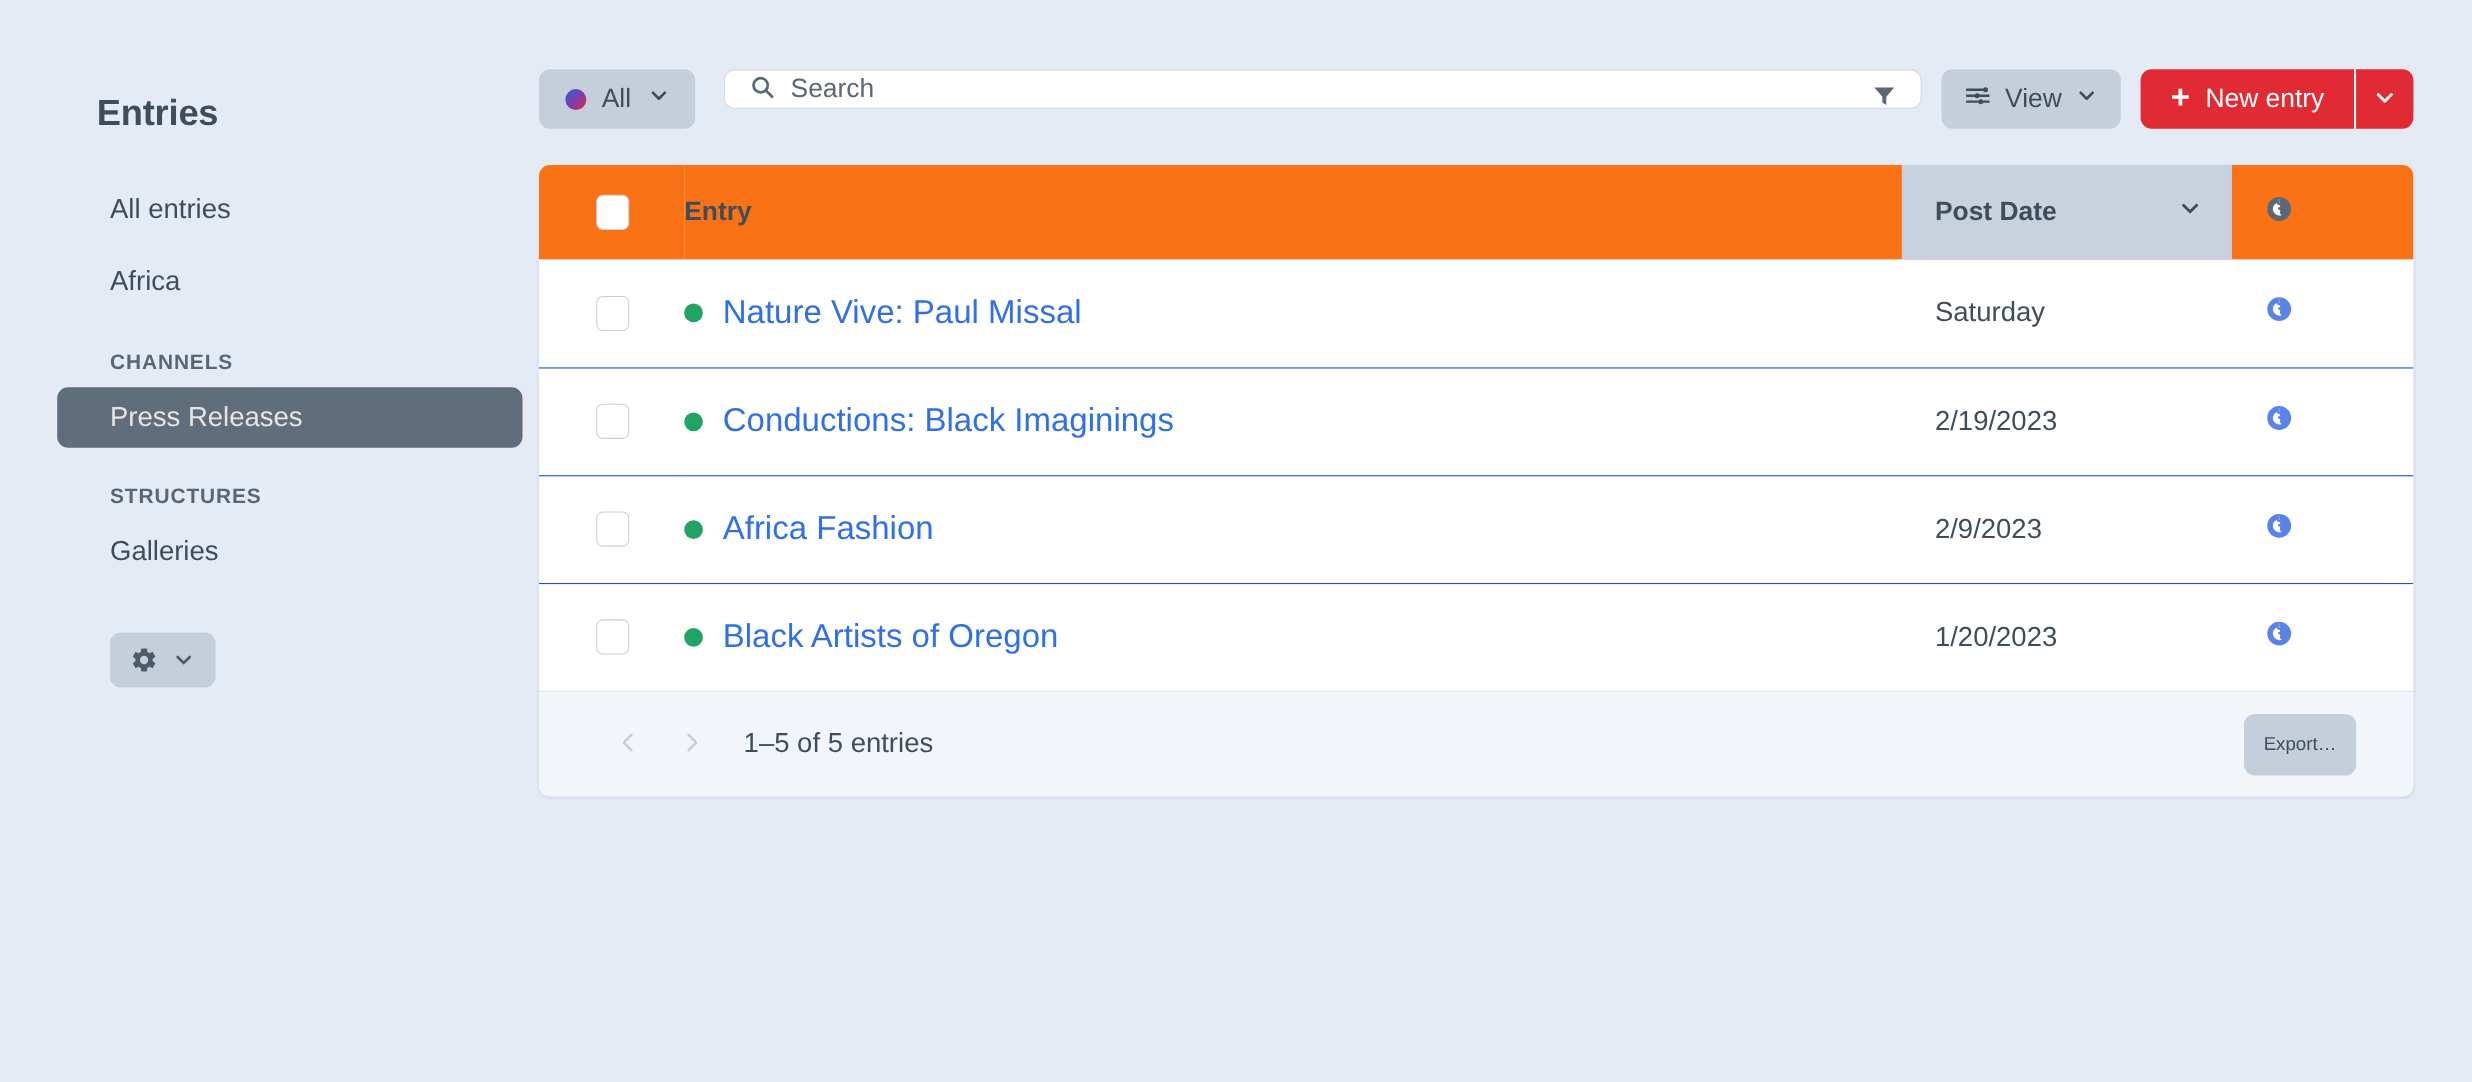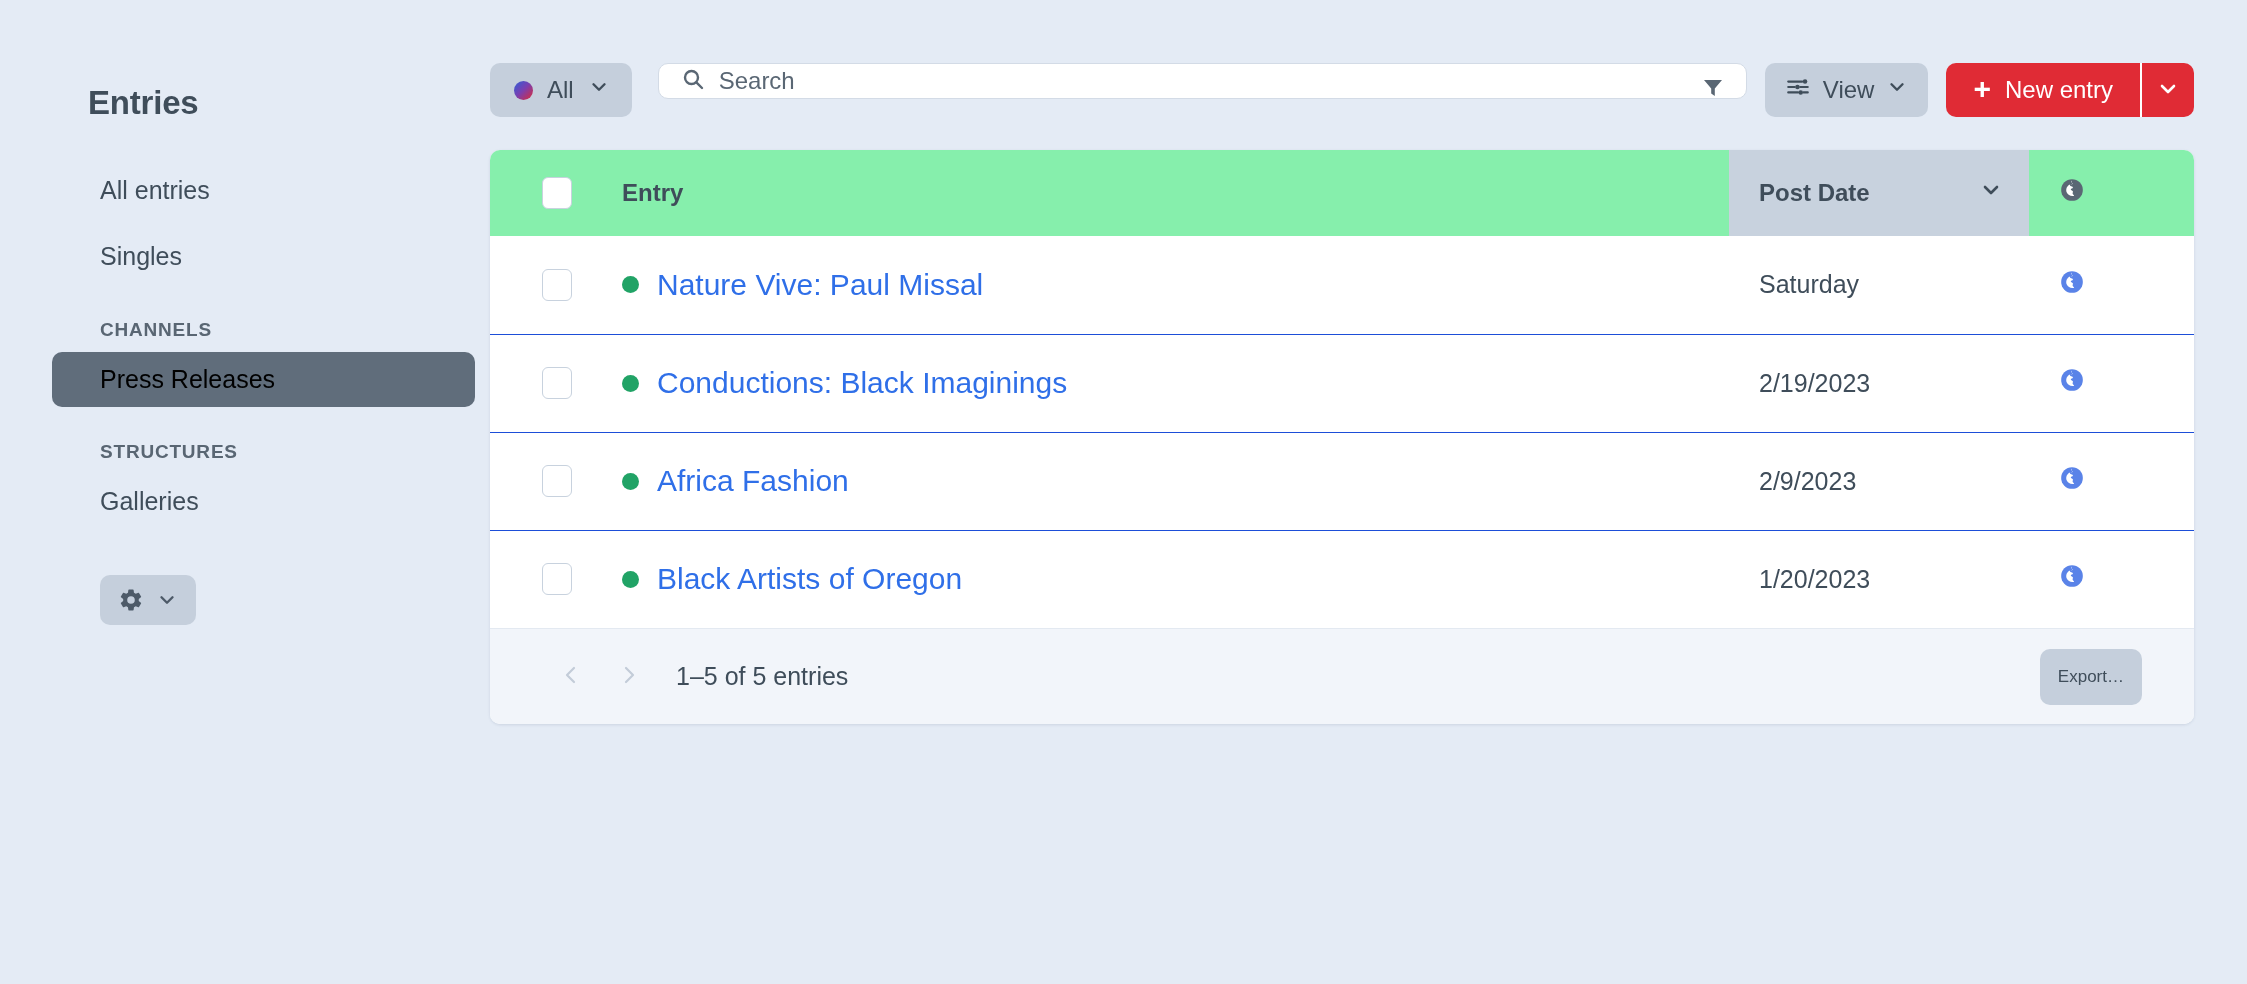--- a/index.html
+++ b/index.html
@@ -51,21 +51,21 @@
     padding: 12px 0 12px 48px;
     border-radius: 10px;
     line-height: 1.25;
     margin-bottom: 11px;
     cursor: pointer;
     width: 423px;
     white-space: nowrap;
   }
   .nav-item.active {
     background: #606d7b;
-    color: #000000;
+    color: #e5e5e5;
   }
 
   .nav-heading {
     font-size: 19px;
     font-weight: bold;
     color: #596673;
     letter-spacing: 0.8px;
     padding: 0 0 0 48px;
     margin-top: 34px;
     margin-bottom: 11px;
@@ -220,21 +220,21 @@
     margin-top: 33px;
     margin-right: 53px;
     background: #ffffff;
     border-radius: 10px;
     box-shadow: 0 1px 3px rgba(60,80,110,0.14);
     overflow: hidden;
   }
 
   table.entries { width: 100%; border-collapse: collapse; table-layout: fixed; }
 
-  .entries thead tr { background: #86efac; height: 86px; }
+  .entries thead tr { background: #f97316; height: 86px; }
   .entries th {
     text-align: left;
     font-size: 24px;
     font-weight: bold;
     color: #3f4d5a;
     padding: 0;
     vertical-align: middle;
   }
   th.col-check { width: 132px; padding-left: 52px; }
   th.col-entry { }
@@ -338,21 +338,21 @@
 </head>
 <body>
 
 <div class="app">
 
   <aside class="sidebar">
     <div class="sidebar-title">Entries</div>
 
     <nav class="nav">
       <a class="nav-item">All entries</a>
-      <a class="nav-item">Singles</a>
+      <a class="nav-item">Africa</a>
 
       <div class="nav-heading">CHANNELS</div>
       <a class="nav-item active">Press Releases</a>
 
       <div class="nav-heading">STRUCTURES</div>
       <a class="nav-item">Galleries</a>
     </nav>
 
     <div class="sidebar-footer">
       <button class="gear-btn">

